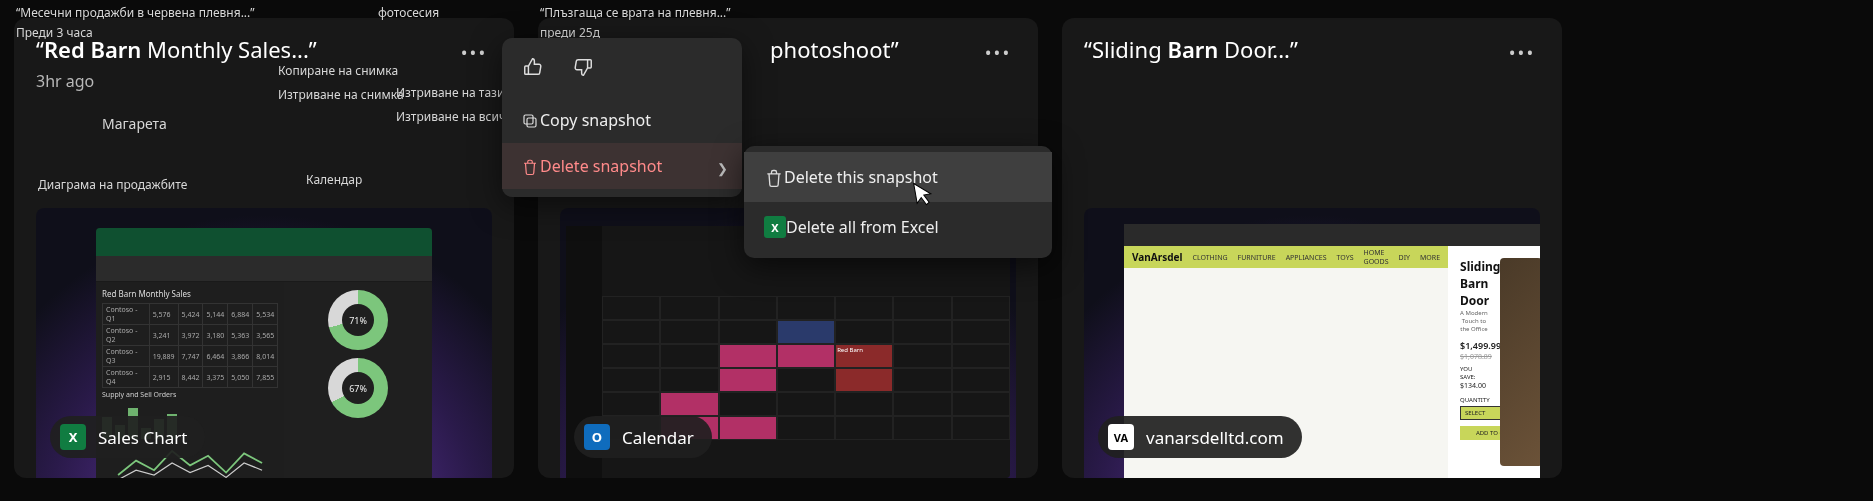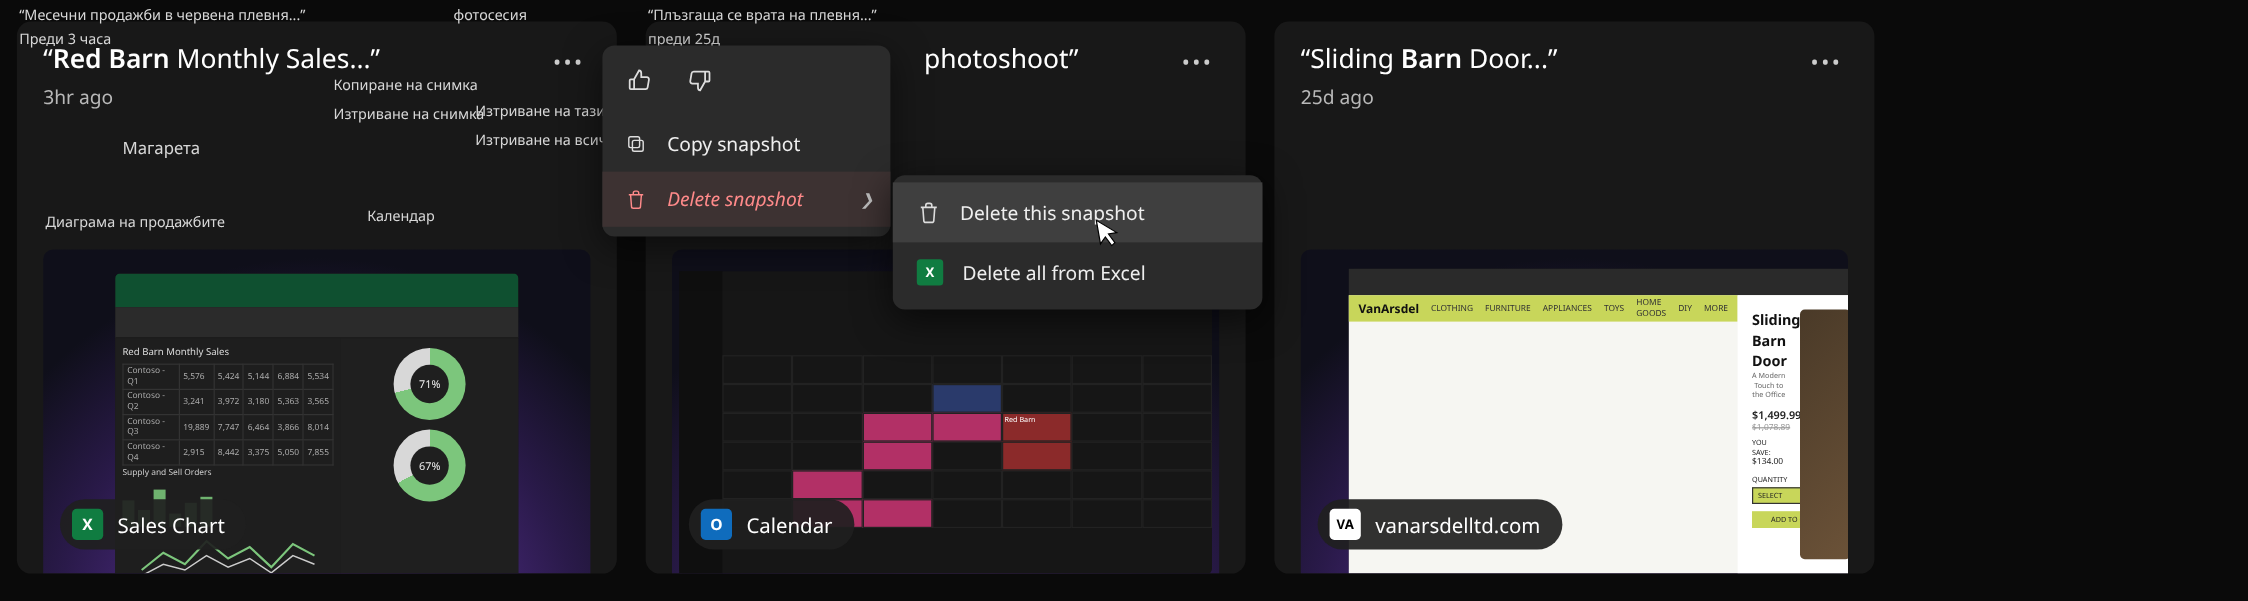--- a/index.html
+++ b/index.html
@@ -124,29 +124,29 @@
     left: 502px; top: 38px;
     width: 240px;
     background: #2b2b2b;
     border-radius: 10px;
     padding: 8px 0;
     box-shadow: 0 8px 30px rgba(0,0,0,0.5);
     z-index: 10;
   }
   .cm-feedback { display: flex; gap: 28px; padding: 10px 20px 14px 20px; }
   .cm-item {
-    display: flex; align-items: center; gap: 16px;
+    display: flex; align-items: flex-end; 
     padding: 12px 18px;
     font-size: 16px;
     color: #eeeeee;
     cursor: pointer;
     position: relative;
   }
   .cm-item:hover, .cm-item.hover { background: #3a3a3a; }
-  .cm-item.danger { color: #ff8a8a; font-style: italic; }
+  .cm-item.danger { color: #ff8a8a; }
   .cm-item.danger.hover { background: #3d3232; }
   .cm-chevron { position: absolute; right: 14px; color: #bbb; font-size: 13px; }
   .cm-icon { width: 20px; height: 20px; display: flex; align-items: center; justify-content: center; }
 
   .submenu {
     position: absolute;
     left: 744px; top: 146px;
     width: 308px;
     background: #2b2b2b;
     border-radius: 10px;
@@ -327,21 +327,20 @@
       <span>Calendar</span>
     </div>
   </div>
 
   <div class="card">
     <div class="card-header">
       <div>
         <div class="card-title">
           <span>“Sliding </span><span class="bold">Barn</span><span> Door...”</span>
         </div>
-        <div class="card-subtitle">25d ago</div>
       </div>
       <div class="more-btn">•••</div>
     </div>
     <div class="thumb-wrap">
       <div class="browser-inner">
         <div class="browser-side"></div>
         <div class="browser-main">
           <div class="browser-top"></div>
           <div class="browser-page">
             <div class="bp-nav">

